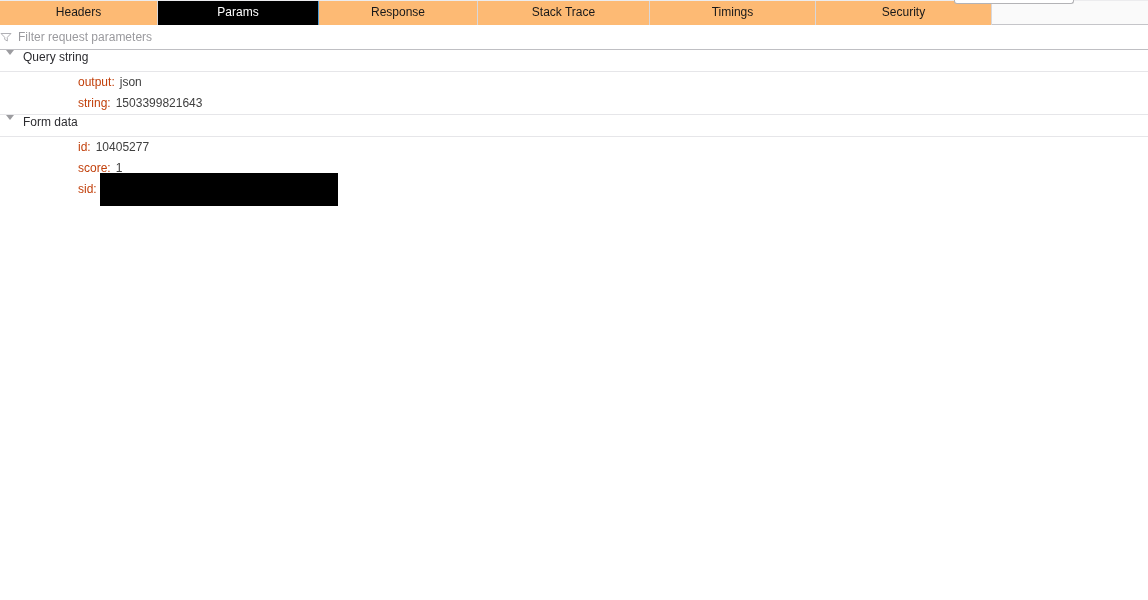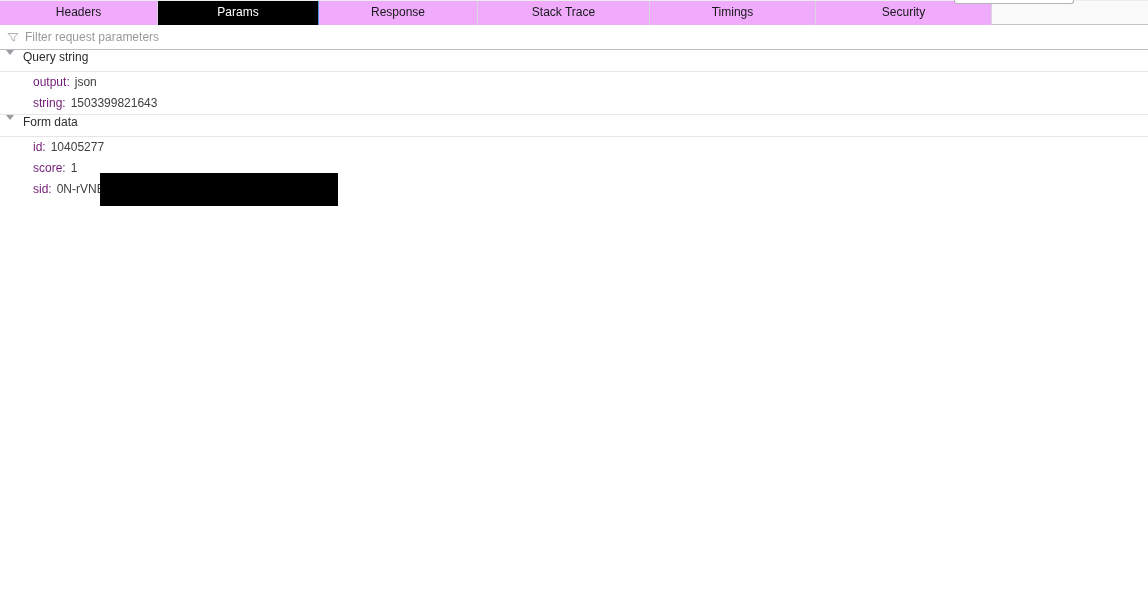--- a/index.html
+++ b/index.html
@@ -20,21 +20,21 @@
     border-top:1px solid #ececee;
     border-bottom:1px solid #c5c5c9;
     box-sizing:border-box;
   }
   .tab{
     box-sizing:border-box;
     height:24px;
     line-height:23px;
     text-align:center;
     color:#18191a;
-    background:#f0abfc;
+    background:#fdba74;
     border-right:1px solid #d7d7db;
     cursor:default;
     white-space:nowrap;
     overflow:hidden;
   }
   .tab:nth-child(1){width:158px;}
   .tab:nth-child(2){width:161px;}
   .tab:nth-child(3){width:159px;}
   .tab:nth-child(4){width:172px;}
   .tab:nth-child(5){width:166px;}
@@ -55,21 +55,20 @@
     border-top:none;
     border-radius:0 0 3px 3px;
     z-index:5;
     box-sizing:border-box;
   }
   
   .filter-row{
     display:flex;
     align-items:center;
     height:25px;
-    padding-left:7px;
     border-bottom:1px solid #bfbfc3;
     background:#ffffff;
     box-sizing:border-box;
   }
   .funnel{width:12px;height:12px;margin-right:6px;flex:none;}
   .filter-input{
     flex:1;
     border:none;outline:none;
     font-family:"Liberation Sans","DejaVu Sans",sans-serif;
     font-size:12px;
@@ -95,21 +94,21 @@
     margin:0 9px 0 6px;
     flex:none;
   }
   .section-title{color:#2c2c30;}
   .param-row{
     height:21px;
     line-height:21px;
     padding-left:33px;
     white-space:nowrap;
   }
-  .param-key{color:#701a75;}
+  .param-key{color:#c2410c;margin-left:45px;}
   .param-key::after{content:":";}
   .param-value{color:#404040;margin-left:5px;}
   
   .redaction{
     position:absolute;
     left:100px;top:173px;
     width:238px;height:33px;
     background:#000;
     z-index:4;
   }

